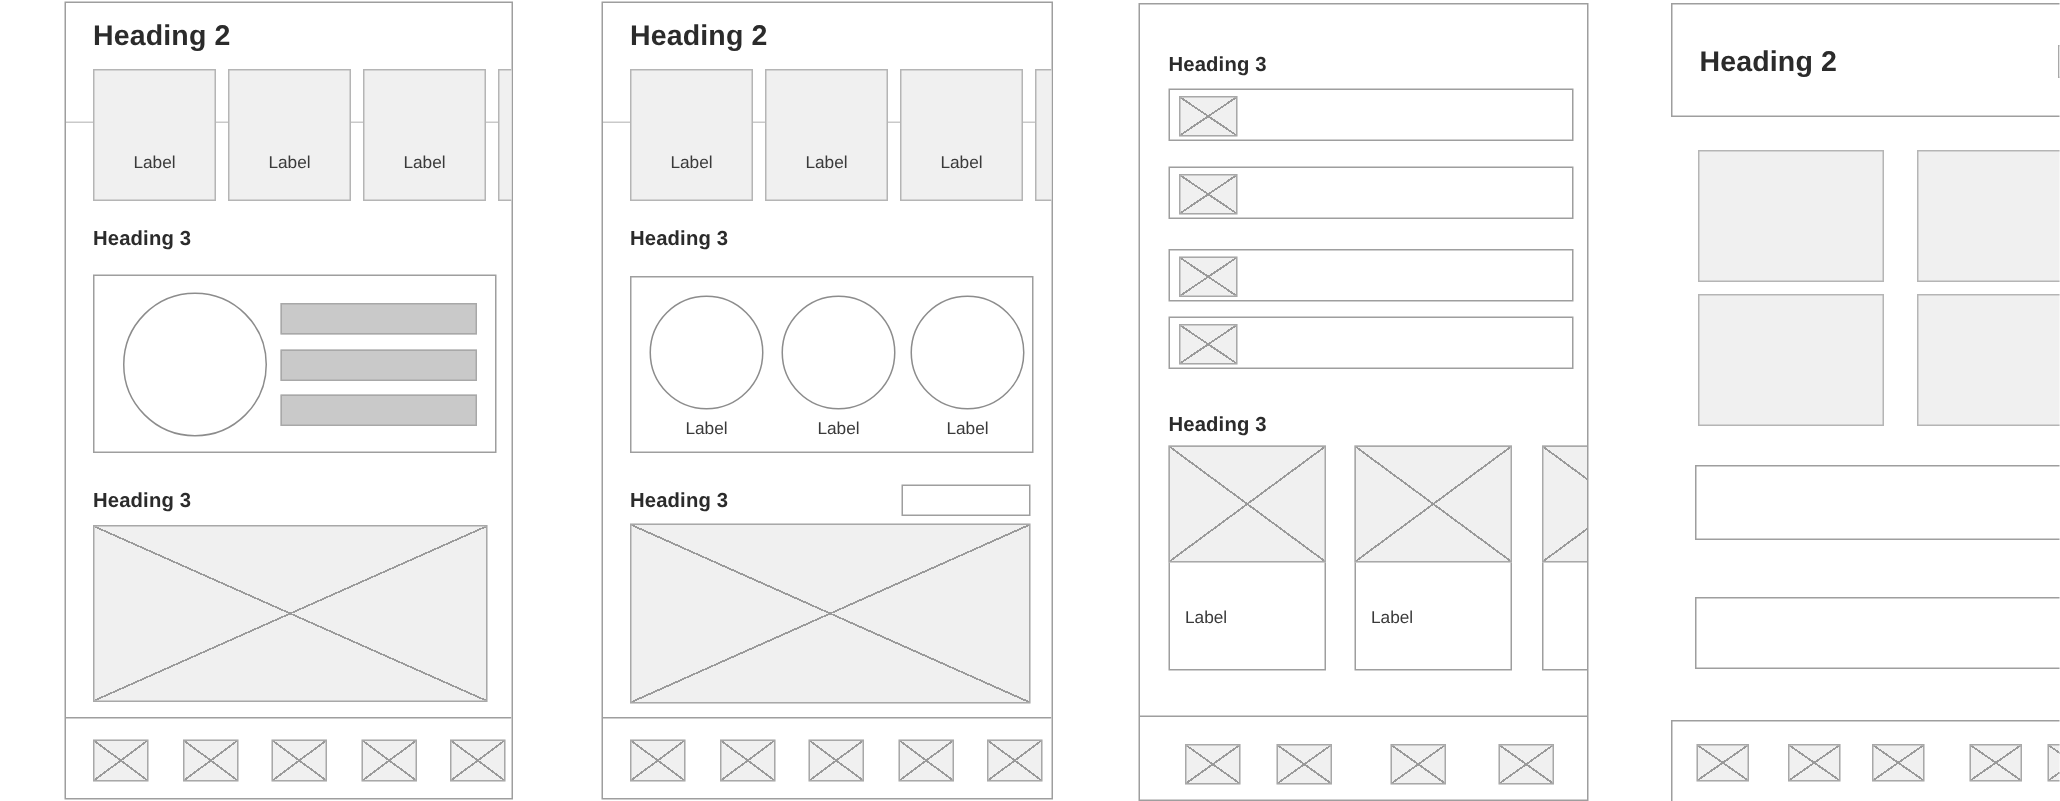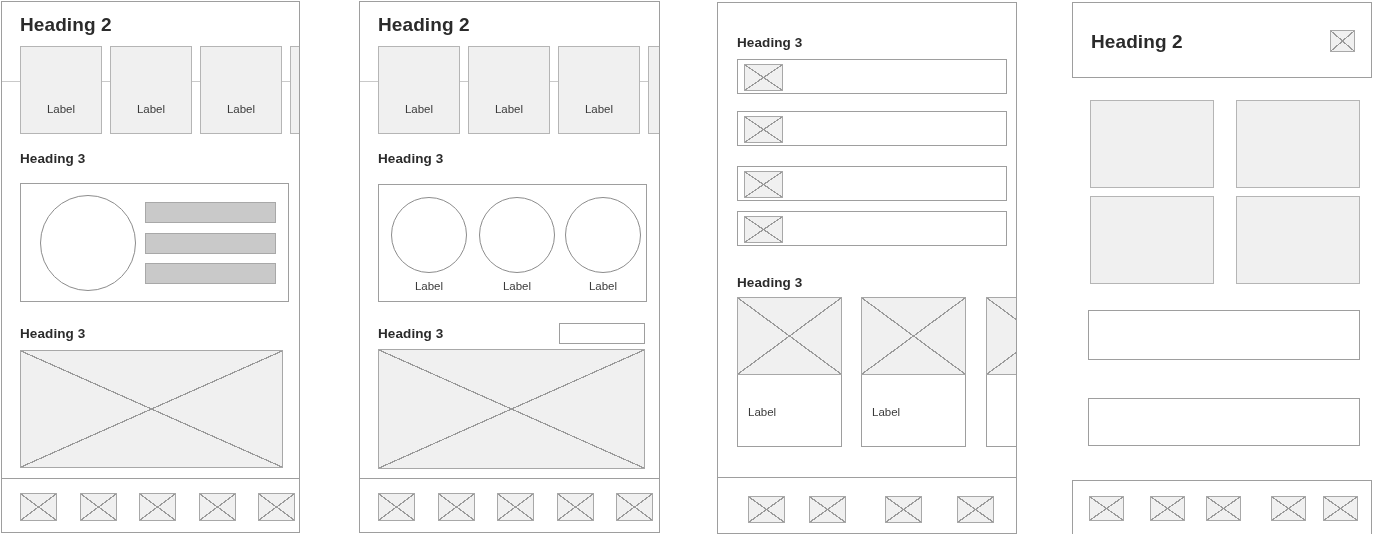--- a/index.html
+++ b/index.html
@@ -2,21 +2,21 @@
 <html><head>
 <meta charset="utf-8">
 <style>
   * { box-sizing: border-box; margin: 0; padding: 0; }
   html, body {
     width: 1373px; height: 534px;
     background: #ffffff;
     font-family: "Liberation Sans", sans-serif;
     overflow: hidden;
   }
-  .stage { position: relative; width: 1120px; height: 534px; }
+  .stage { position: relative; width: 1120px; height: 534px; margin-left: 42px; }
 
   
   .panel {
     position: absolute;
     background: #ffffff;
     border: 1px solid #9e9e9e;
     overflow: hidden;
   }
 
   

